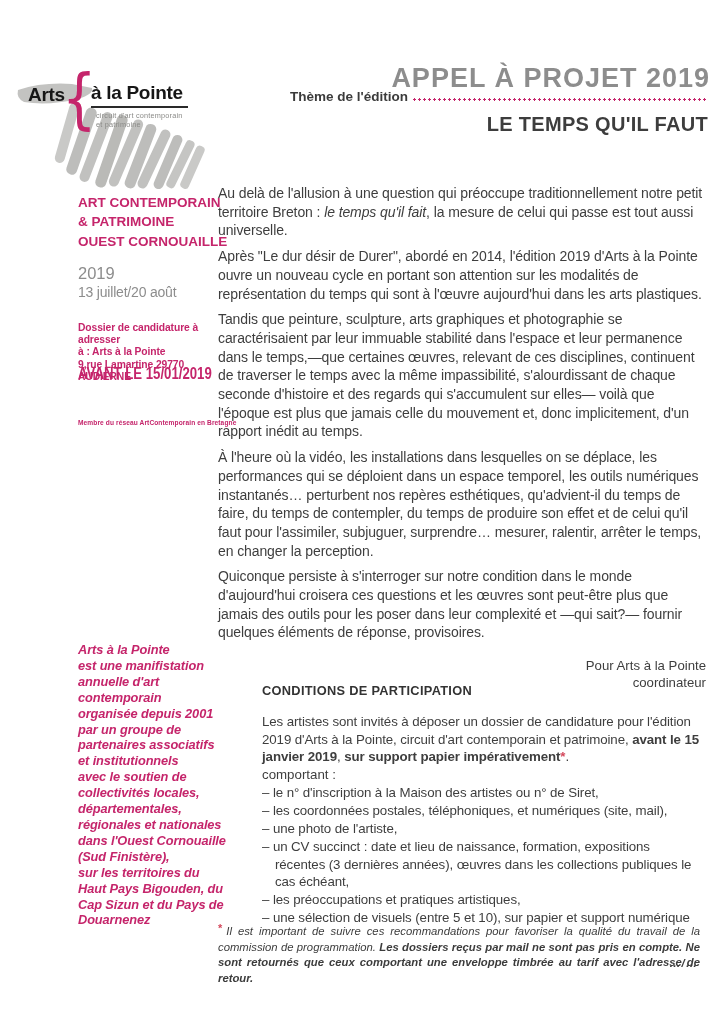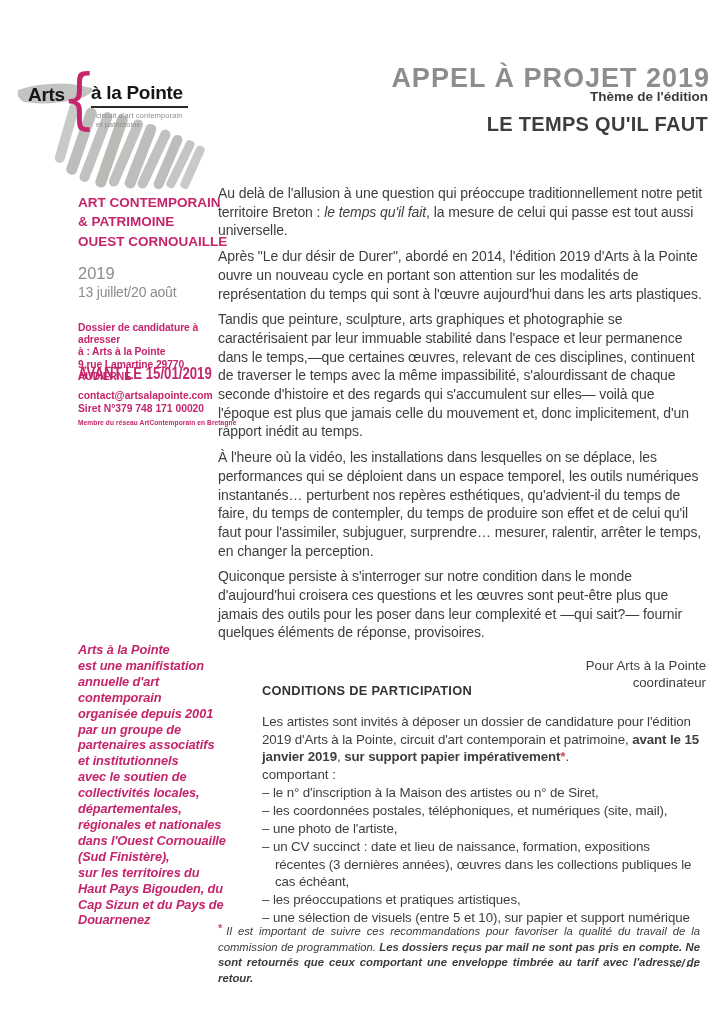--- a/index.html
+++ b/index.html
@@ -14,21 +14,21 @@
   .logo-text{position:absolute;left:0;top:0;z-index:1;}
   .logo-arts{position:absolute;left:28px;top:84px;font-size:19px;font-weight:700;color:#161616;letter-spacing:-0.3px;}
   .logo-brace{position:absolute;left:62px;top:66px;font-size:66px;line-height:66px;font-weight:400;color:#c5256b;font-family:"DejaVu Sans",sans-serif;transform:scaleX(.82);transform-origin:left top;}
   .logo-right{position:absolute;left:91px;top:82px;width:120px;}
   .logo-pointe{font-size:19px;font-weight:700;color:#161616;letter-spacing:-0.3px;white-space:nowrap;}
   .logo-rule{width:97px;height:1.5px;background:#2a2a2a;margin-top:2px;}
   .logo-tagline{margin:3px 0 0 5px;font-size:7.3px;line-height:9.5px;color:#8b8b88;letter-spacing:.2px;}
 
   
   .appel-title{position:absolute;right:14px;top:47px;font-size:27px;line-height:30px;font-weight:700;color:#8d8d8d;letter-spacing:1px;white-space:nowrap;margin-top:16px;}
-  .theme-row{position:absolute;left:290px;right:16px;top:89px;display:flex;align-items:flex-end;flex-direction:column;}
+  .theme-row{position:absolute;left:290px;right:16px;top:89px;display:flex;align-items:flex-end;}
   .theme-label{font-size:13.5px;font-weight:600;color:#3b3b3b;white-space:nowrap;}
   .leader{flex:1;height:3px;margin:0 0 3px 5px;background-image:radial-gradient(circle at 1.5px 1.5px,#c5256b 1.15px,rgba(0,0,0,0) 1.35px);background-size:5px 3px;background-repeat:repeat-x;}
   .theme-title{position:absolute;right:16px;top:108px;font-size:20px;line-height:32px;font-weight:600;color:#3d3d3d;letter-spacing:.3px;white-space:nowrap;}
 
   
   .sb-heading{position:absolute;left:78px;top:193px;width:150px;font-size:13.5px;line-height:19.3px;font-weight:700;color:#c5256b;}
   .sb-dates{position:absolute;left:78px;top:264px;color:#8d8d8d;font-weight:400;}
   .sb-year{font-size:16.5px;line-height:19px;}
   .sb-dateline{font-size:14px;line-height:19px;letter-spacing:-0.2px;}
   .sb-dossier{position:absolute;left:78px;top:322px;width:150px;font-size:10.3px;line-height:12.2px;font-weight:700;color:#c5256b;letter-spacing:-0.1px;}
@@ -101,24 +101,20 @@
 &amp; PATRIMOINE
 OUEST CORNOUAILLE</div>
   <div class="sb-dates">
     <div class="sb-year">2019</div>
     <div class="sb-dateline">13 juillet/20 août</div>
   </div>
   <div class="sb-dossier ml">Dossier de candidature à adresser
 à : Arts à la Pointe
 9,rue Lamartine 29770 AUDIERNE</div>
   <div class="sb-deadline">AVANT LE 15/01/2019</div>
-  <div class="sb-contact">
-    <div>contact@artsalapointe.com</div>
-    <div>Siret N°379 748 171 00020</div>
-  </div>
   <div class="sb-network">Membre du réseau ArtContemporain en Bretagne</div>
   <div class="sb-about ml">Arts à la  Pointe
 est une manifistation
 annuelle d'art
 contemporain
 organisée  depuis 2001
 par un groupe de
 partenaires associatifs
 et institutionnels
 avec le soutien de

